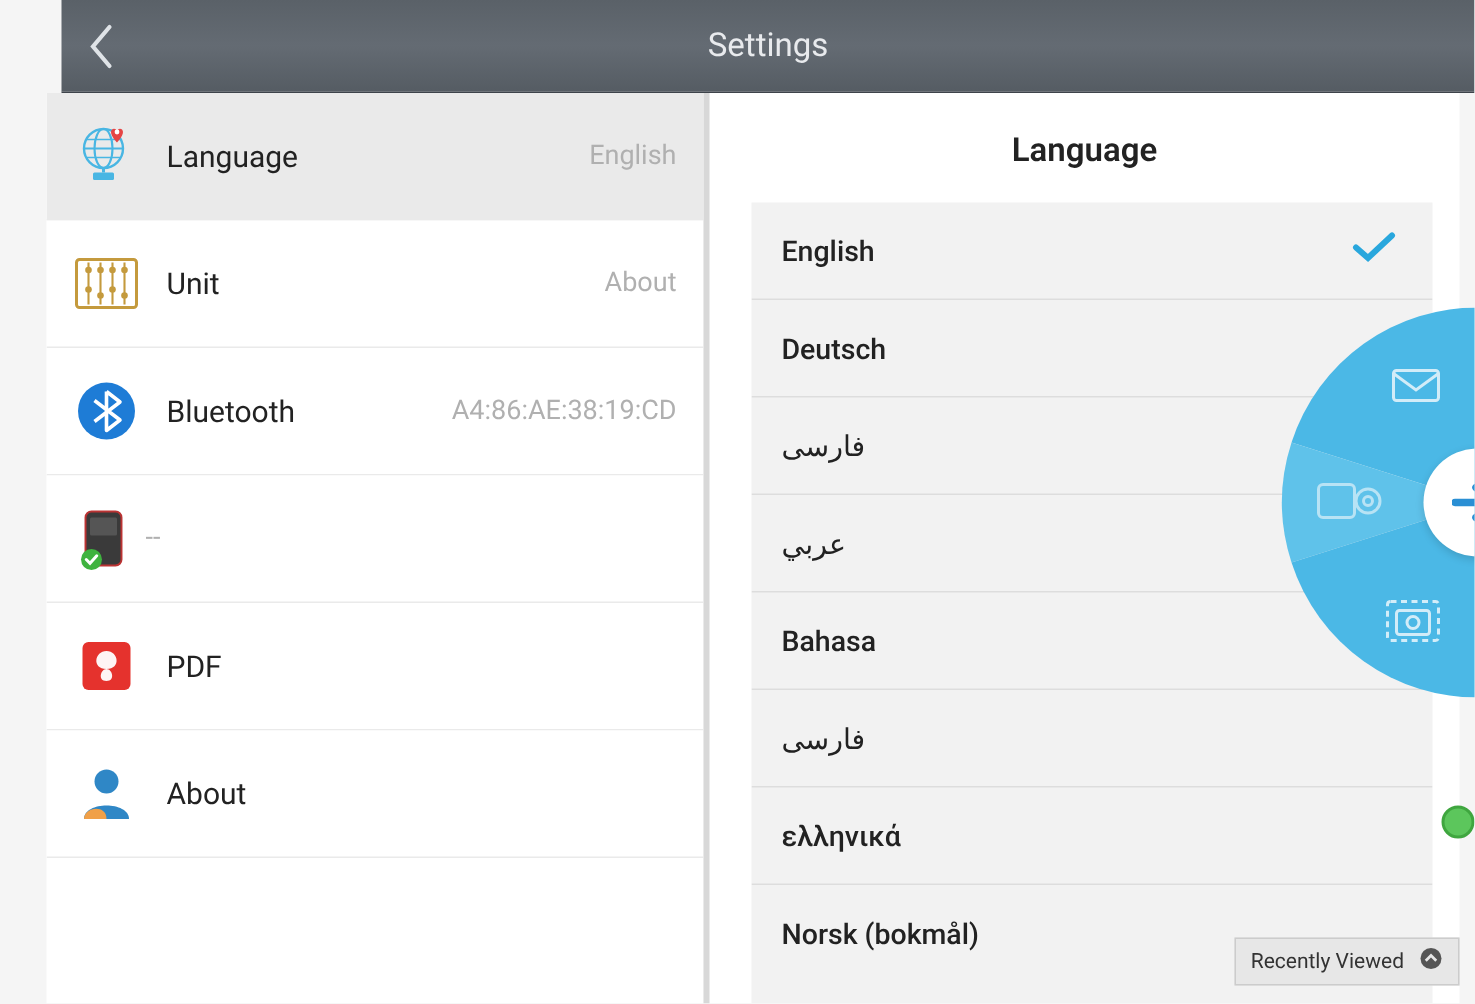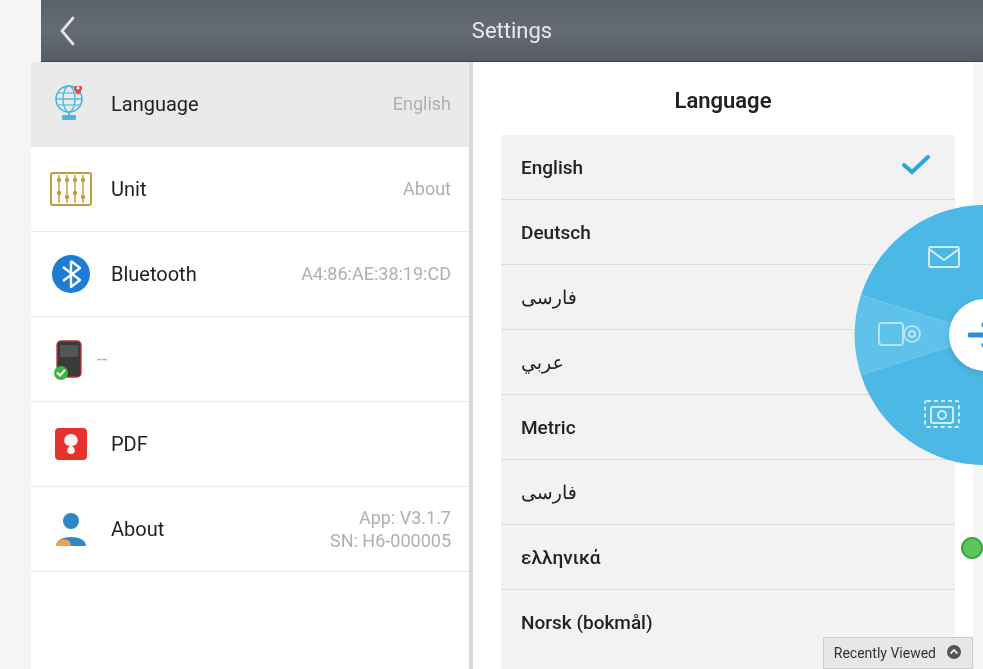--- a/index.html
+++ b/index.html
@@ -138,21 +138,21 @@
       display: flex;
       align-items: center;
       justify-content: center;
       box-shadow: 0 2px 6px rgba(0,0,0,.15);
       cursor: pointer;
       z-index: 3;
     }
     .recently-viewed {
       position: absolute;
       right: 10px;
-      bottom: 0;
+      bottom: 12px;
       height: 32px;
       background: #e7e7e7;
       border: 1px solid #ccc;
       display: flex;
       align-items: center;
       padding: 0 10px;
       font-size: 14px;
       color: #333;
       gap: 10px;
       cursor: pointer;
@@ -261,22 +261,20 @@
 
     <div class="sidebar-item">
       <span class="si-icon">
         <svg width="42" height="42" viewBox="0 0 42 42">
           <circle cx="21" cy="13" r="8" fill="#2f87c6"></circle>
           <path d="M6 38 C6 26 36 26 36 38 Z" fill="#2f87c6"></path>
           <path d="M6 38 C6 30 21 28 21 38 Z" fill="#f0a048"></path>
         </svg>
       </span>
       <span class="si-label">About</span>
-      <span class="si-value" style="white-space:pre-line">App: V3.1.7
-SN: H6-000005</span>
     </div>
 
   </div>
 
   <div class="main">
     <div class="main-title">Language</div>
     <div class="lang-list">
       <div class="lang-item">
         <span class="lang-label">English</span>
         <span class="check">
@@ -288,21 +286,21 @@
       <div class="lang-item">
         <span class="lang-label">Deutsch</span>
       </div>
       <div class="lang-item">
         <span class="lang-label">فارسی</span>
       </div>
       <div class="lang-item">
         <span class="lang-label">عربي</span>
       </div>
       <div class="lang-item">
-        <span class="lang-label">Metric</span>
+        <span class="lang-label">Bahasa</span>
       </div>
       <div class="lang-item">
         <span class="lang-label">فارسی</span>
       </div>
       <div class="lang-item">
         <span class="lang-label">ελληνικά</span>
       </div>
       <div class="lang-item" style="border-bottom:none">
         <span class="lang-label">Norsk (bokmål)</span>
       </div>

